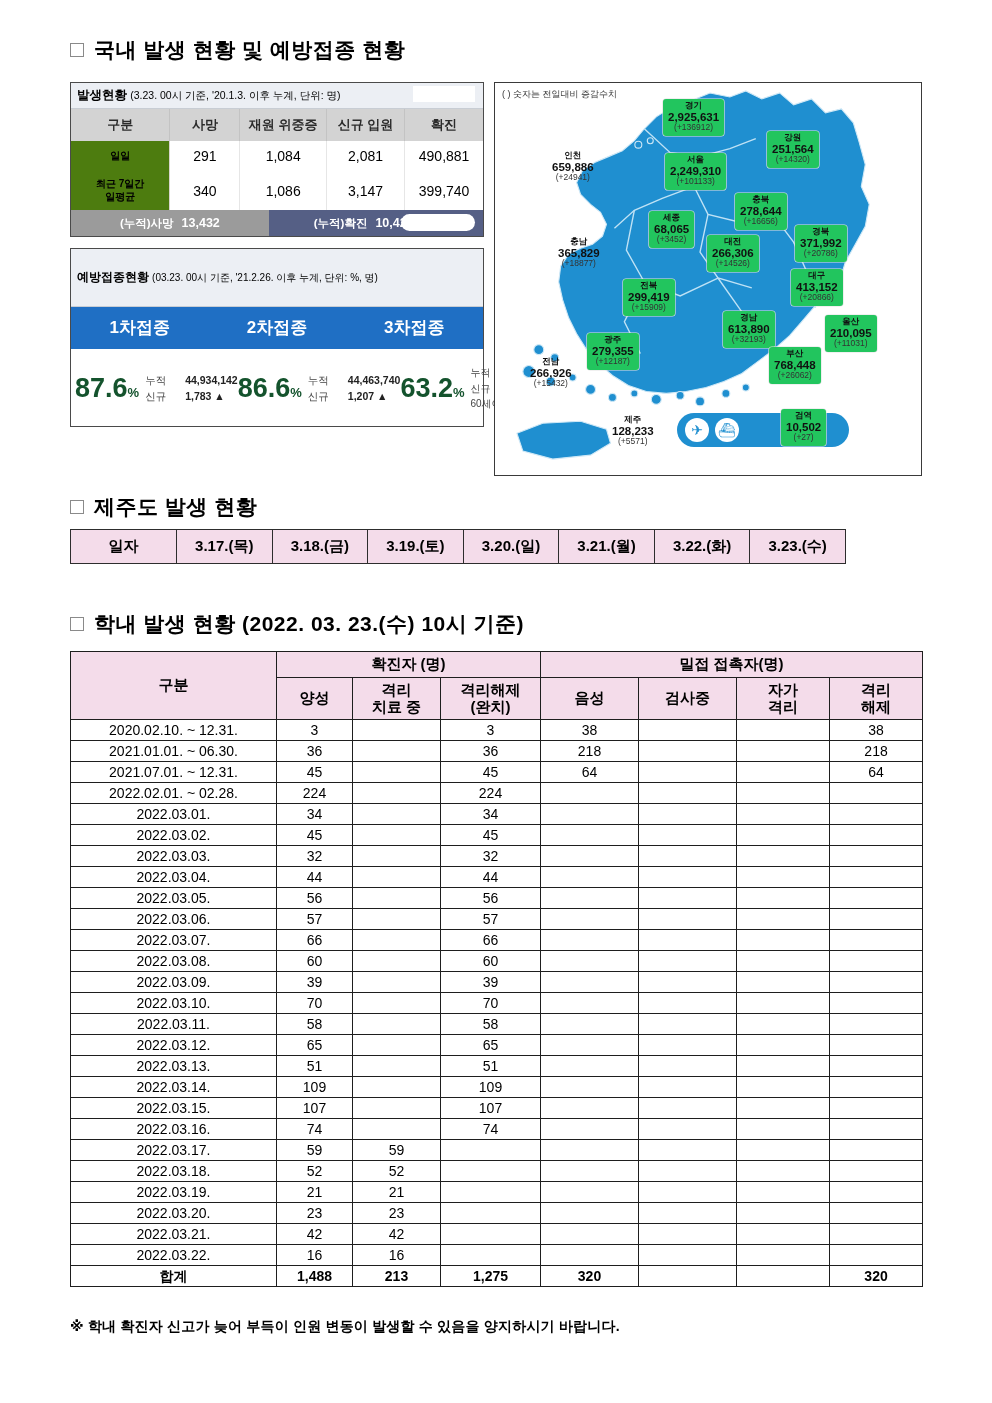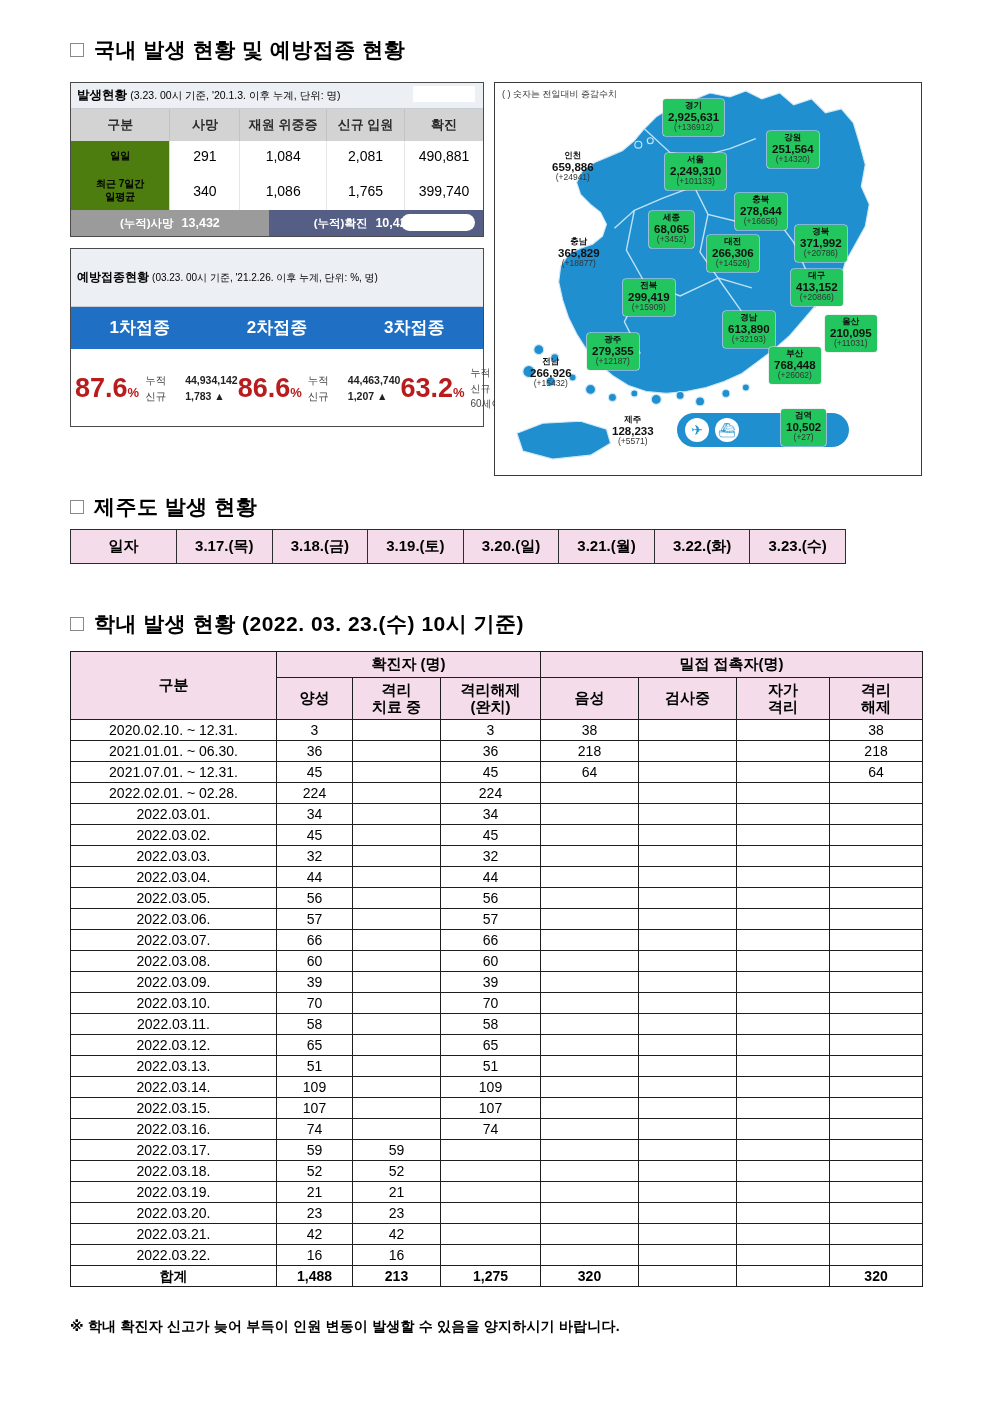--- a/index.html
+++ b/index.html
@@ -80,21 +80,21 @@
   .vac-cap { background:#eceff4; padding: 20px 6px; font-size: 11px; border-bottom: 1px solid #c8cdd4; }
   .vac-cap b { font-size: 12px; }
   .vac-cap span { font-weight: normal; font-size: 10px; }
   .vac-head { display: flex; background: #1f6fc4; }
   .vac-head div {
     flex: 1; text-align: center; color: #fff; font-weight: bold;
     font-size: 17px; padding: 9px 0 10px;
   }
   .vac-body { display: flex; background: #fff; padding: 16px 4px 14px; }
   .vac-item { flex: 1; display: flex; align-items: center; justify-content: center; gap: 6px; }
-  .vac-pct { color: #b91c1c; font-weight: bold; font-size: 27px; line-height: 1; }
+  .vac-pct { color: #14532d; font-weight: bold; font-size: 27px; line-height: 1; }
   .vac-pct i { font-style: normal; font-size: 13px; }
   .vac-lines { font-size: 10.5px; line-height: 1.55; color: #222; }
   .vac-lines .lrow { display: flex; gap: 6px; justify-content: flex-start; }
   .vac-lines .lk { min-width: 34px; color: #444; }
   .vac-lines .lv { font-weight: bold; }
   .vac-item.third .vac-lines { font-size: 10px; }
 
   
   .map-panel {
     border: 1.5px solid #3a3a3a; background: #fff; height: 394px;
@@ -188,21 +188,21 @@
                 <td>2,081</td>
                 <td>490,881</td>
               </tr>
               <tr>
                 <td class="rowlab">
                   <span>최근 7일간</span><br>
                   <span>일평균</span>
                 </td>
                 <td>340</td>
                 <td>1,086</td>
-                <td>1,765</td>
+                <td>3,147</td>
                 <td>399,740</td>
               </tr>
             </tbody>
           </table>
           <div class="totals">
             <div class="tot-death">
               <span class="tot-lab">(누적)사망</span>
               <span>13,432</span>
             </div>
             <div class="tot-conf">

